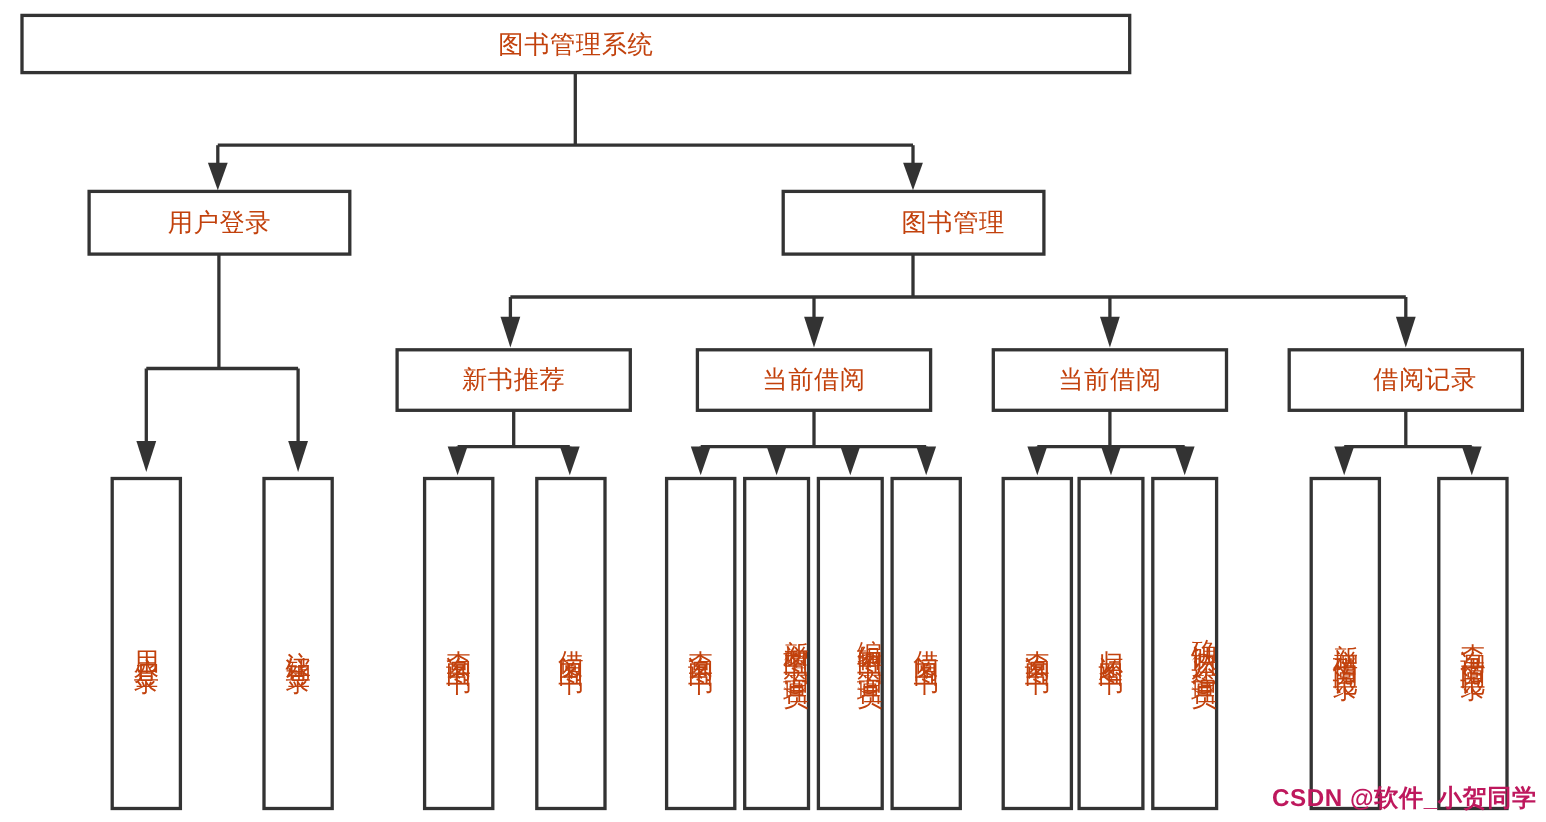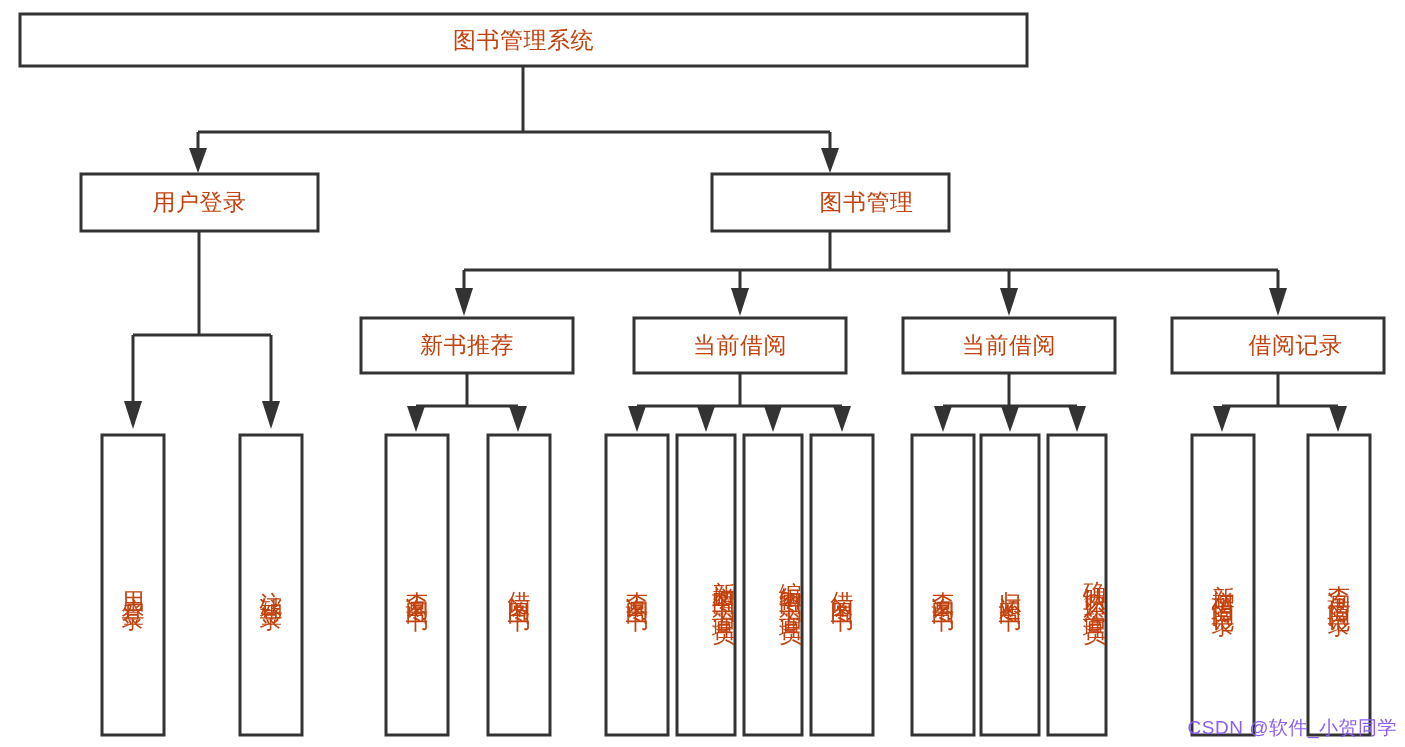--- a/index.html
+++ b/index.html
@@ -58,26 +58,27 @@
     writing-mode: vertical-rl;
     text-orientation: upright;
     font-size: 23px;
     letter-spacing: 6px;
     line-height: 1;
   }
   .watermark {
     position: absolute;
     right: 8px;
     bottom: 6px;
-    font-size: 19px;
-    color: #8b5cf6;
+    font-size: 22px;
+    color: #be185d;
     font-family: "Liberation Sans", "DejaVu Sans", sans-serif;
     letter-spacing: 0.5px;
     white-space: nowrap;
     pointer-events: none;
+    font-weight: bold;
   }
 </style>
 </head>
 <body>
 
 <div id="diagram-root">
 
   <svg class="diagram-canvas" viewBox="0 0 1405 747">
 
     <rect class="node-box" x="20" y="14" width="1007" height="52"></rect>

